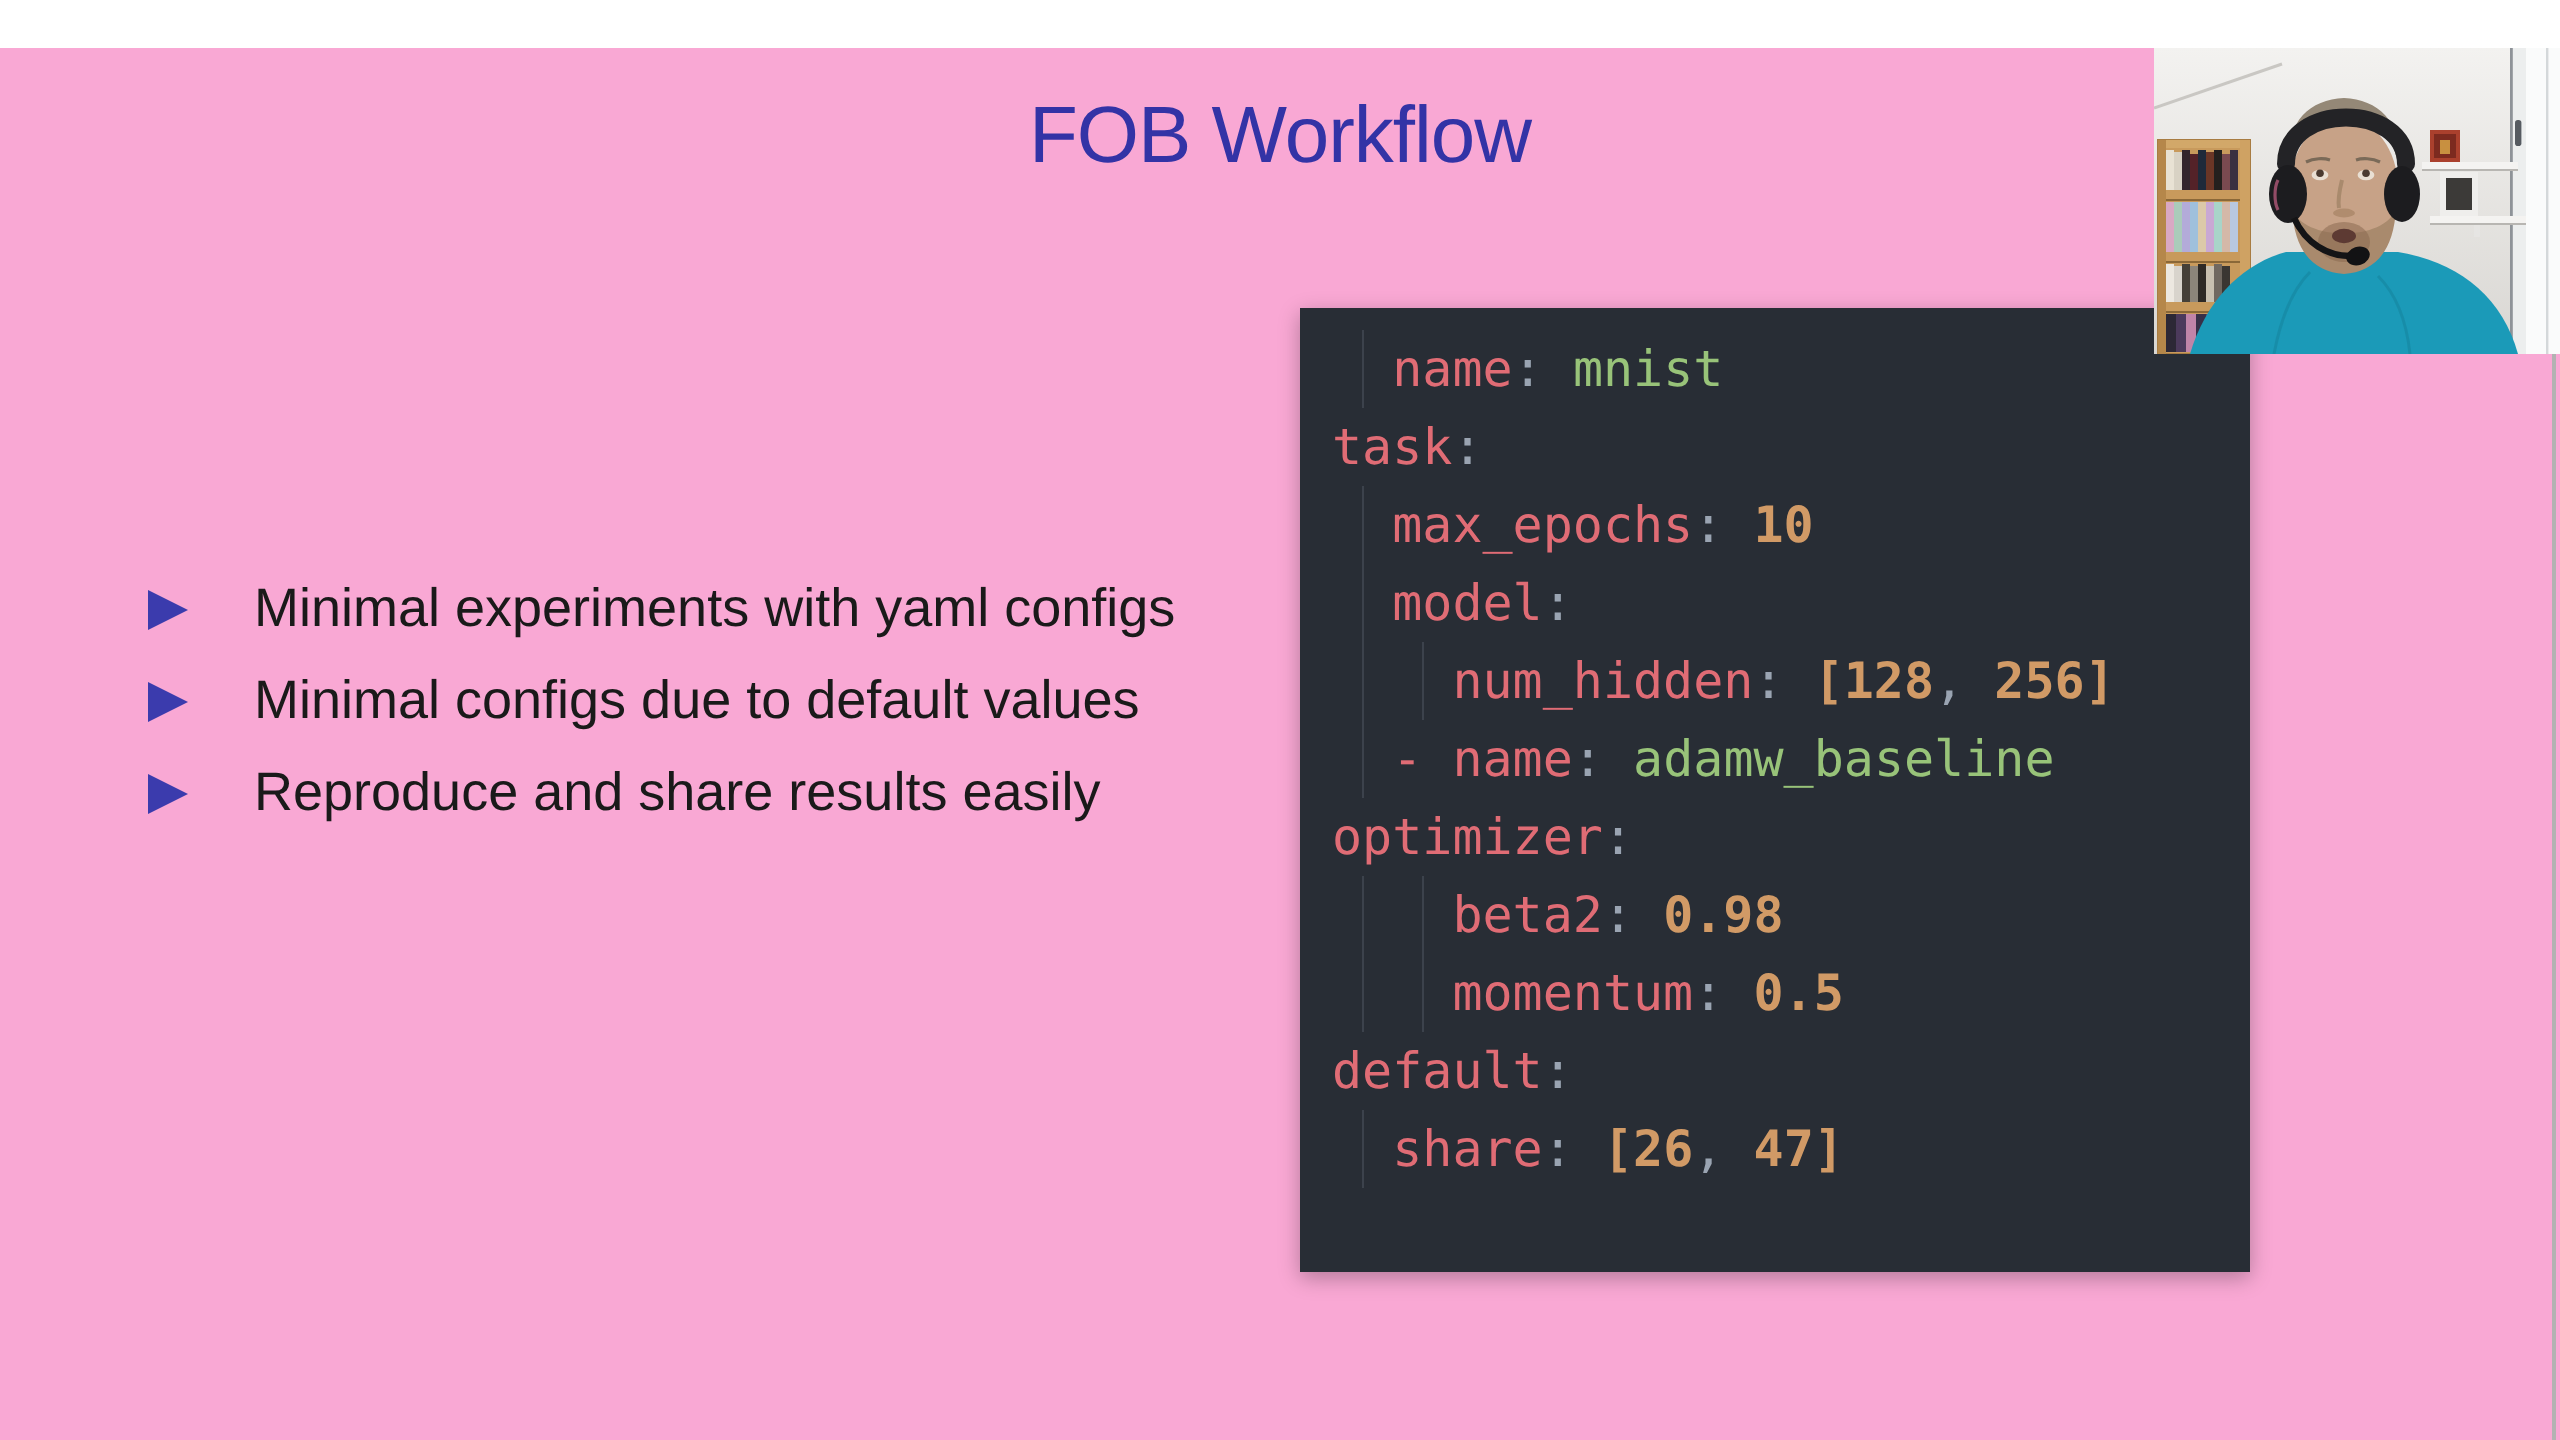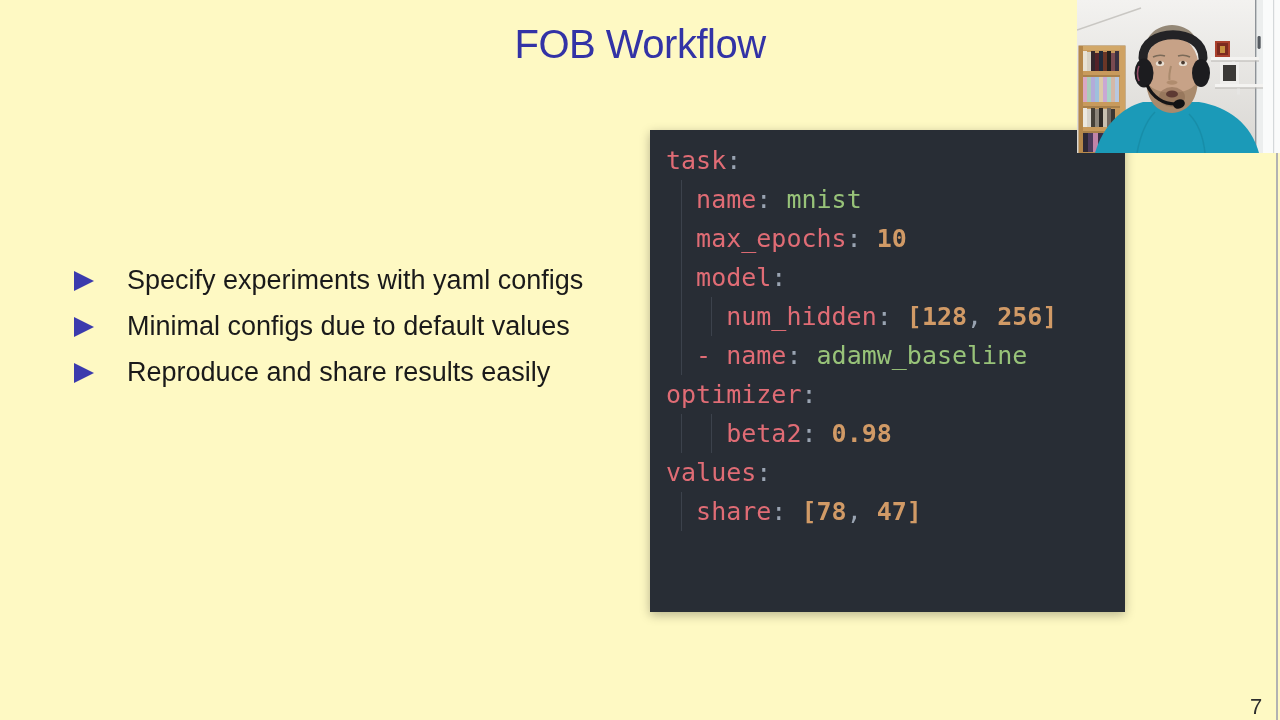--- a/index.html
+++ b/index.html
@@ -1,21 +1,21 @@
 <!DOCTYPE html>
 <html style="--title-color: #3333a6; --bullet-marker-color: #3b3bad; --text-color: #1a1a1a; --code-bg: #282d35; --code-key: #e06c75; --code-punct: #9aa4b2; --code-string: #98c379; --code-number: #d19a66; --code-plain: #abb2bf; --code-guide: #3c424c; --shirt-color: #1b9ab8;"><head>
 <meta charset="utf-8">
 <style>
   html,body{margin:0;padding:0;}
   body{
     width:1280px;height:720px;position:relative;overflow:hidden;
     background:#ffffff;
     font-family:"Liberation Sans", sans-serif;
   }
-  .slide{position:absolute;inset:0;background:#fef9c3;}
+  .slide{position:absolute;inset:0;background:#f9a8d4;margin-top:24px;}
 
   
   .slide-title{
     position:absolute;top:22px;left:0;width:1280px;text-align:center;
     font-size:40px;letter-spacing:-0.5px;color:var(--title-color,#3333a6);
   }
 
   
   .bullet-list{position:absolute;left:74px;top:261px;width:560px;}
   .bullet-item{display:flex;align-items:flex-start;margin-bottom:7px;}
@@ -77,44 +77,45 @@
 </head>
 <body>
 
 <div class="slide">
 
   <div class="slide-title">FOB Workflow</div>
 
   <div class="bullet-list">
       <div class="bullet-item">
         <span class="bullet-marker"></span>
-        <span class="bullet-text">Specify experiments with yaml configs</span>
+        <span class="bullet-text">Minimal experiments with yaml configs</span>
       </div>
       <div class="bullet-item">
         <span class="bullet-marker"></span>
         <span class="bullet-text">Minimal configs due to default values</span>
       </div>
       <div class="bullet-item">
         <span class="bullet-marker"></span>
         <span class="bullet-text">Reproduce and share results easily</span>
       </div>
     </div>
 
   <div class="code-panel">
     <div>
+        <div class="code-line"><span class="ind"></span><span class="tok-k">name</span><span class="tok-p">:</span><span class="tok-w"> </span><span class="tok-s">mnist</span></div>
         <div class="code-line"><span class="tok-k">task</span><span class="tok-p">:</span></div>
-        <div class="code-line"><span class="ind"></span><span class="tok-k">name</span><span class="tok-p">:</span><span class="tok-w"> </span><span class="tok-s">mnist</span></div>
         <div class="code-line"><span class="ind"></span><span class="tok-k">max_epochs</span><span class="tok-p">:</span><span class="tok-w"> </span><span class="tok-n">10</span></div>
         <div class="code-line"><span class="ind"></span><span class="tok-k">model</span><span class="tok-p">:</span></div>
         <div class="code-line"><span class="ind"></span><span class="ind"></span><span class="tok-k">num_hidden</span><span class="tok-p">:</span><span class="tok-w"> </span><span class="tok-n">[128</span><span class="tok-p">,</span><span class="tok-w"> </span><span class="tok-n">256]</span></div>
         <div class="code-line"><span class="ind"></span><span class="tok-k">- </span><span class="tok-k">name</span><span class="tok-p">:</span><span class="tok-w"> </span><span class="tok-s">adamw_baseline</span></div>
         <div class="code-line"><span class="tok-k">optimizer</span><span class="tok-p">:</span></div>
         <div class="code-line"><span class="ind"></span><span class="ind"></span><span class="tok-k">beta2</span><span class="tok-p">:</span><span class="tok-w"> </span><span class="tok-n">0.98</span></div>
-        <div class="code-line"><span class="tok-k">values</span><span class="tok-p">:</span></div>
-        <div class="code-line"><span class="ind"></span><span class="tok-k">share</span><span class="tok-p">:</span><span class="tok-w"> </span><span class="tok-n">[78</span><span class="tok-p">,</span><span class="tok-w"> </span><span class="tok-n">47]</span></div>
+        <div class="code-line"><span class="ind"></span><span class="ind"></span><span class="tok-k">momentum</span><span class="tok-p">:</span><span class="tok-w"> </span><span class="tok-n">0.5</span></div>
+        <div class="code-line"><span class="tok-k">default</span><span class="tok-p">:</span></div>
+        <div class="code-line"><span class="ind"></span><span class="tok-k">share</span><span class="tok-p">:</span><span class="tok-w"> </span><span class="tok-n">[26</span><span class="tok-p">,</span><span class="tok-w"> </span><span class="tok-n">47]</span></div>
       </div>
   </div>
 
   <div class="slide-edge"></div>
 
   <div class="page-number">7</div>
 
   <div class="webcam">
     <svg width="203" height="153" viewBox="0 0 203 153" xmlns="http://www.w3.org/2000/svg">
       <defs>

